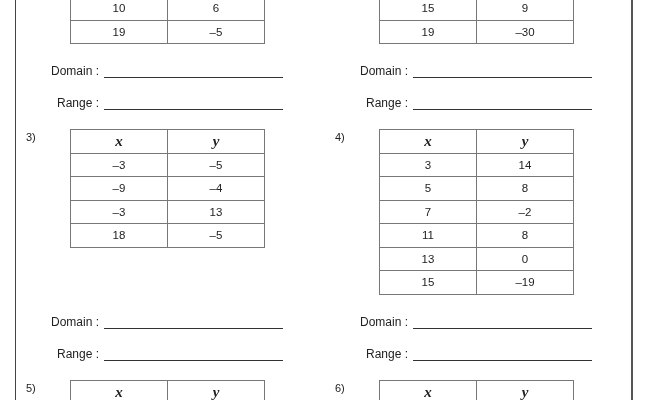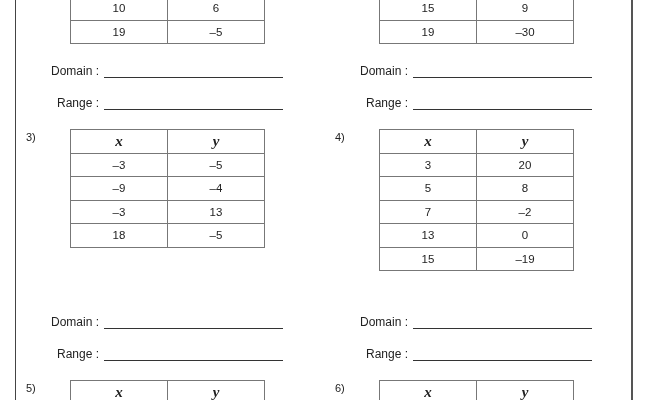--- a/index.html
+++ b/index.html
@@ -124,29 +124,33 @@
       <col>
       <col>
     </colgroup>
   <tbody>
       <tr>
     <th>x</th>
     <th>y</th>
   </tr>
   <tr>
         <td>3</td>
-        <td>20</td>
+        <td>14</td>
       </tr>
   <tr>
         <td>5</td>
         <td>8</td>
       </tr>
   <tr>
         <td>7</td>
         <td>–2</td>
+      </tr>
+  <tr>
+        <td>11</td>
+        <td>8</td>
       </tr>
   <tr>
         <td>13</td>
         <td>0</td>
       </tr>
   <tr>
         <td>15</td>
         <td>–19</td>
       </tr>
 </tbody>

